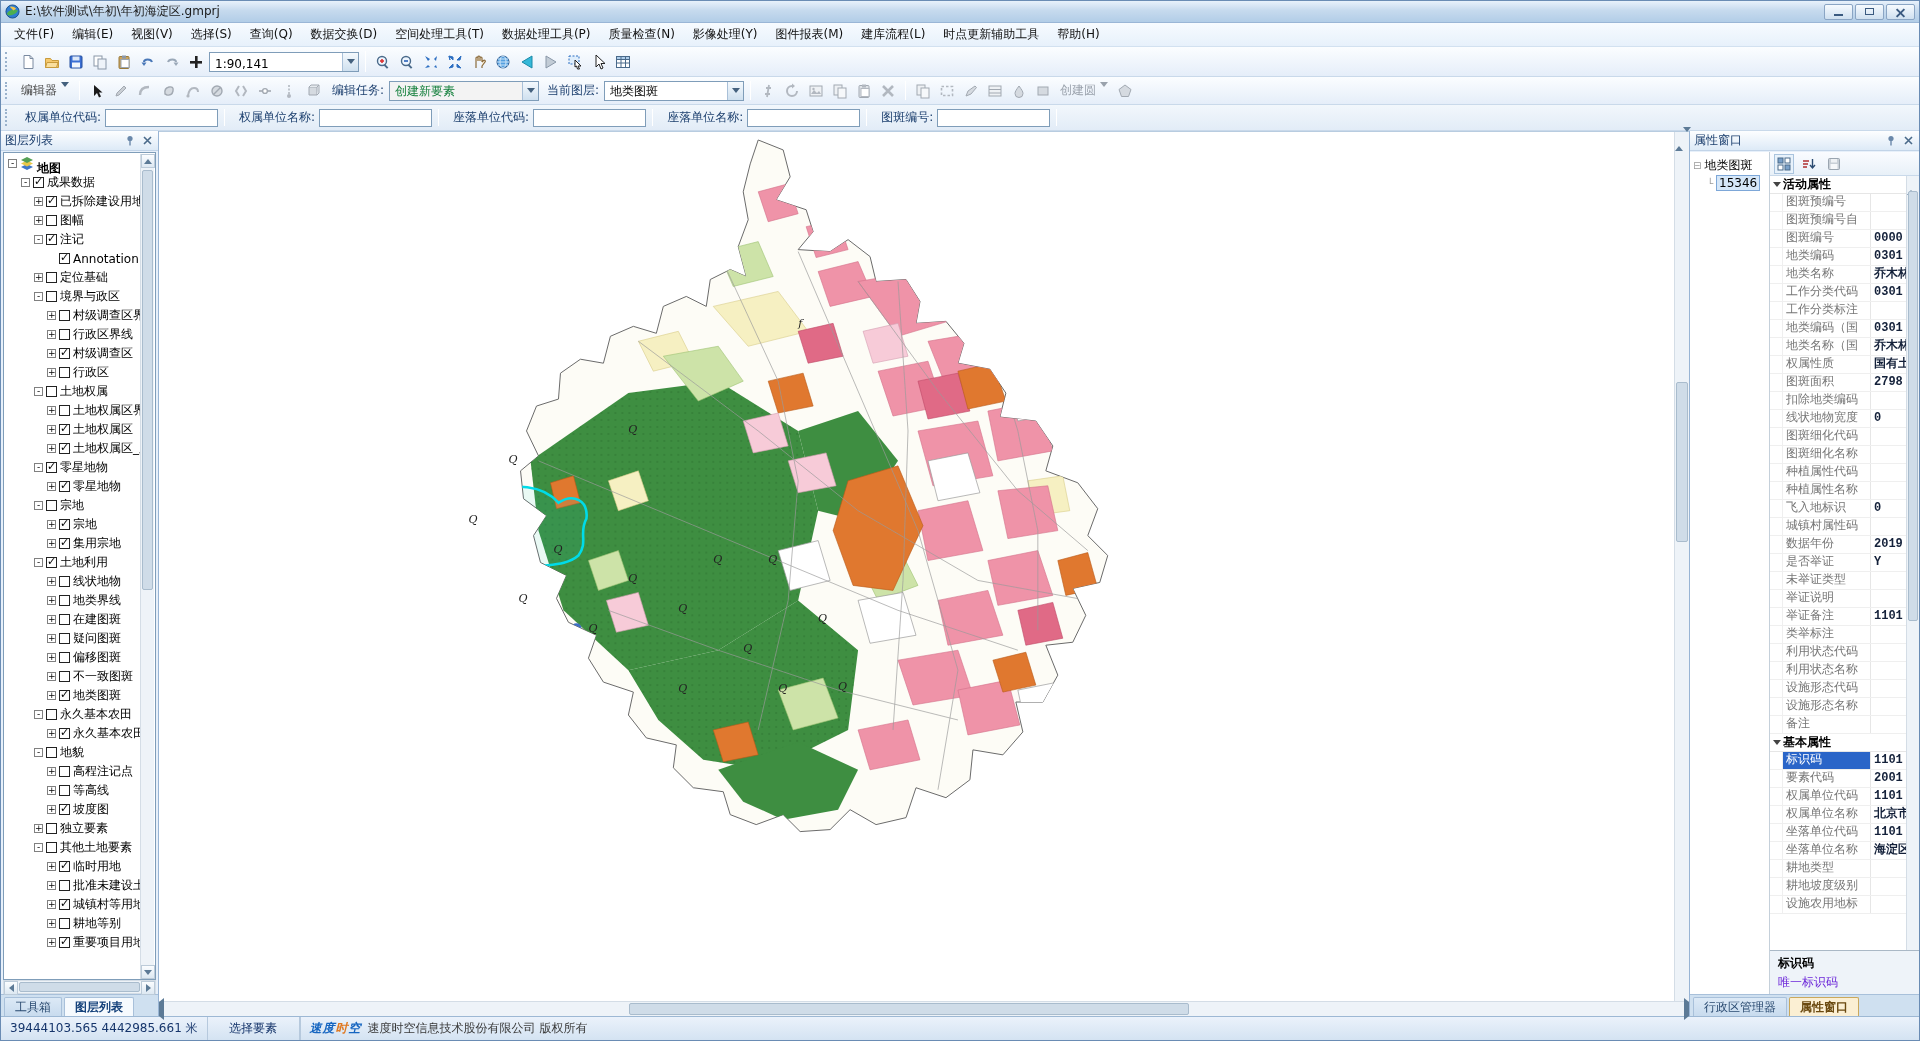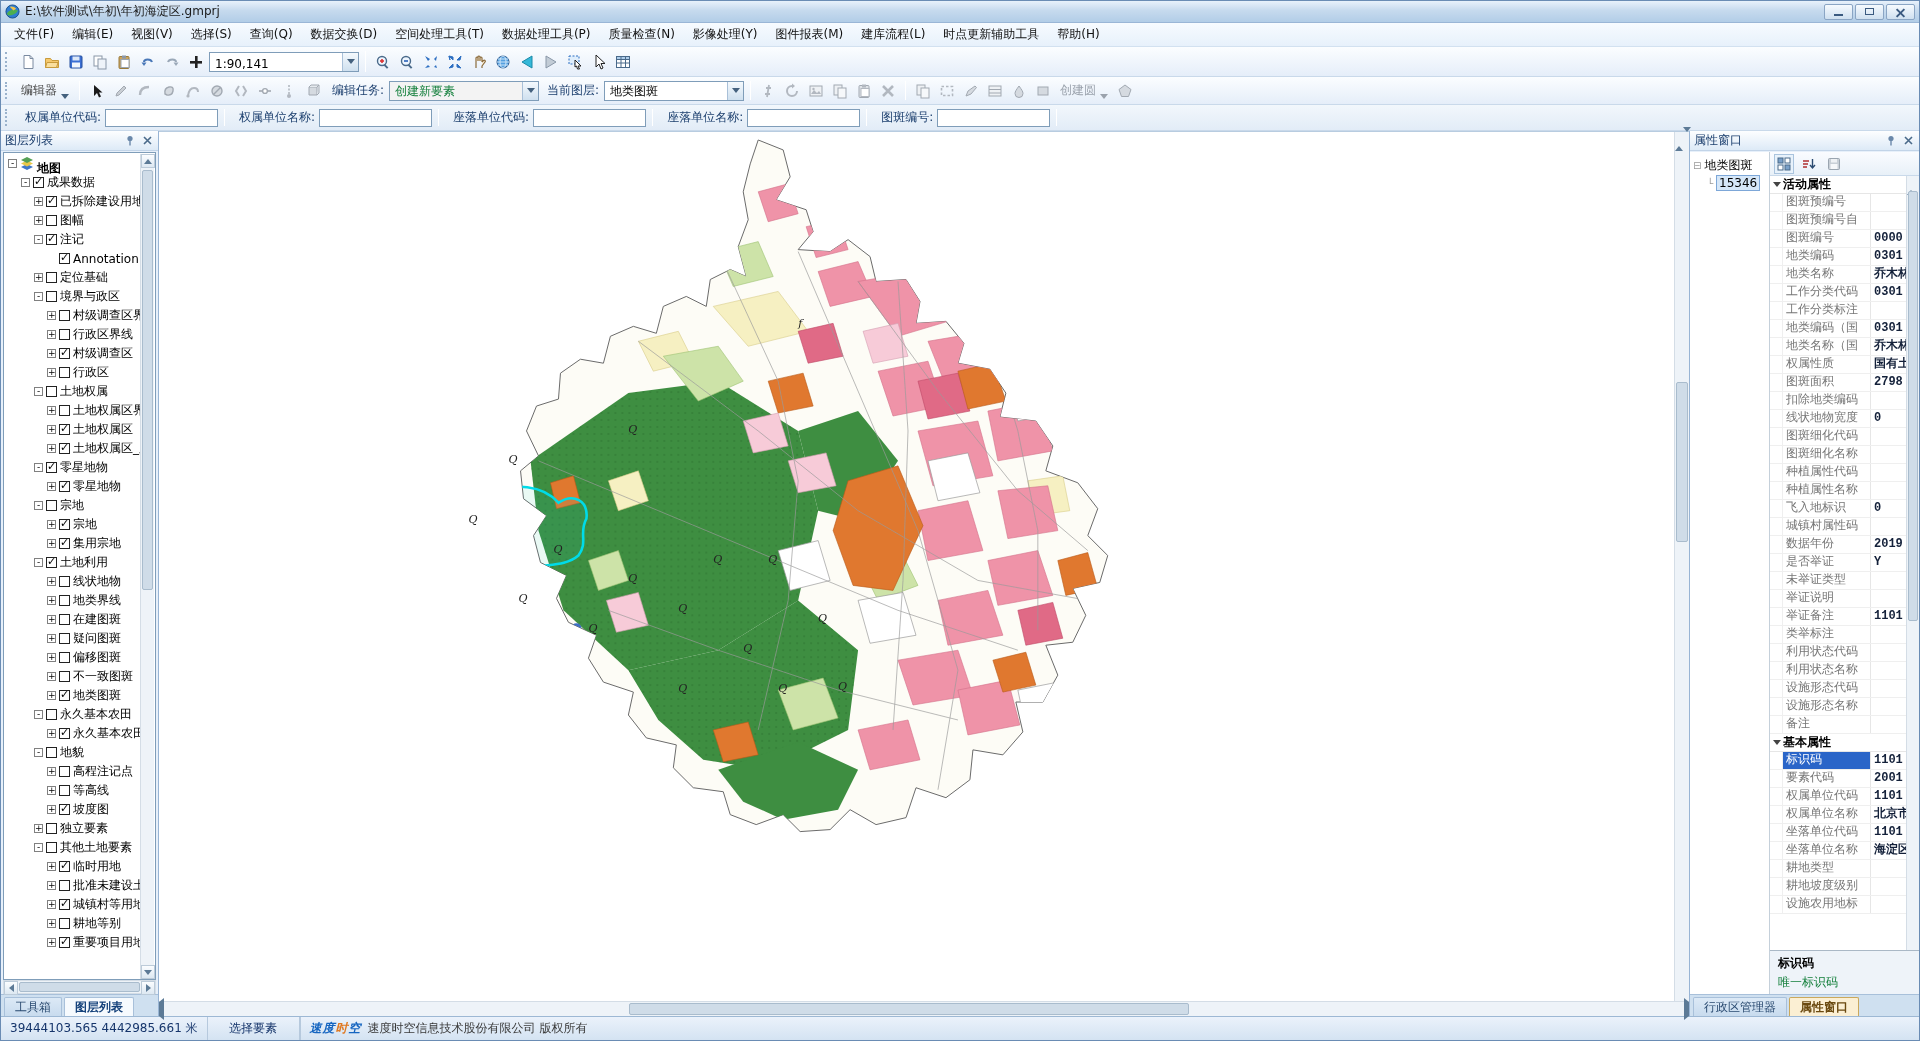--- a/index.html
+++ b/index.html
@@ -32,21 +32,21 @@
   .tsep{width:1px;height:70%;background:#bccfe2;border-right:1px solid #fff;margin:0 4px;flex:none;}
   .ib{width:22px;height:22px;display:flex;align-items:center;justify-content:center;border-radius:2px;flex:none;}
   .ib svg{display:block;}
   .combo{height:20px;background:#fff;border:1px solid #7f9db9;display:flex;align-items:flex-end;padding-left:5px;position:relative;}
   .combo .cv{flex:1;overflow:hidden;white-space:nowrap;color:#000;}
   .combo .arr{width:16px;height:100%;margin-left:2px;background:linear-gradient(#f4f9fd,#cfe0ef);border-left:1px solid #a9c0d8;display:flex;align-items:center;justify-content:center;flex:none;}
   .tri-d{width:0;height:0;border-left:4px solid transparent;border-right:4px solid transparent;border-top:5px solid #44617e;}
   .combo.disabled{background:#f3f3f3;}
   .combo.disabled .cv{color:#15803d;}
   .tlabel{color:#1c3f6e;margin:0 3px 0 6px;white-space:nowrap;text-align:center;}
-  .ddtxt{color:#444;display:flex;align-items:flex-end;gap:4px;padding:0 4px;}
+  .ddtxt{color:#444;display:flex;align-items:flex-start;gap:4px;padding:0 4px;}
   .fin{width:113px;height:18px;border:1px solid #7f9db9;background:#fff;font:12px "DejaVu Sans","Liberation Sans",sans-serif;padding:0 3px;}
   .fld{display:flex;align-items:center;}
   .flbl{color:#1c3f6e;margin:0 4px 0 8px;white-space:nowrap;}
 
   
   .main{flex:1;display:flex;min-height:0;background:#e7f0fa;}
 
   .panel-head{height:20px;flex:none;display:flex;align-items:center;padding:0 4px;color:#1c3f6e;
     background:linear-gradient(#fdfeff,#ddeaf7);border-bottom:1px solid #c2d4e8;}
   .ph-btns{margin-left:auto;display:flex;gap:3px;}
@@ -107,21 +107,21 @@
   .pmargin{width:13px;flex:none;border-right:1px solid #efefef;display:flex;align-items:center;justify-content:center;}
   .pname{width:88px;flex:none;padding-left:3px;color:#767676;overflow:hidden;white-space:nowrap;border-right:1px solid #e6e6e6;line-height:17px;}
   .pval{flex:1;padding-left:3px;font-weight:bold;color:#14213a;overflow:hidden;white-space:nowrap;line-height:17px;}
   .prow.sel .pname{background:#2a65c8;color:#fff;}
   .pcat{height:18px;display:flex;align-items:center;font-weight:bold;color:#000;border-bottom:1px solid #e6e6e6;}
   .chev{width:13px;flex:none;display:flex;align-items:center;justify-content:center;}
   .chev::after{content:"";width:0;height:0;border-left:4px solid transparent;border-right:4px solid transparent;border-top:5px solid #444;}
   .gsb{width:13px;flex:none;background:#eef3f8;border-left:1px solid #d4dde6;position:relative;}
   .ap-desc{height:44px;flex:none;border-top:1px solid #aab8c6;background:#eef3f9;padding:4px 8px;}
   .ap-desc .dt{font-weight:bold;color:#000;}
-  .ap-desc .dd{color:#15803d;margin-top:2px;}
+  .ap-desc .dd{color:#6d28d9;margin-top:2px;}
 
   
   .statusbar{height:24px;flex:none;display:flex;align-items:center;background:linear-gradient(#ebf2fb,#d4e3f2);
     border-top:1px solid #9db8d4;color:#16356b;}
   .ss{padding:0 9px;border-right:1px solid #b6c9dd;height:100%;display:flex;align-items:center;white-space:nowrap;}
   .ss.center{flex:1;justify-content:center;border-right:none;}
   .ss.right{border-left:1px solid #b6c9dd;border-right:none;gap:6px;}
   .logo{font-weight:bold;font-style:italic;letter-spacing:1px;}
   .copy{color:#3a3a3a;}
 </style>

